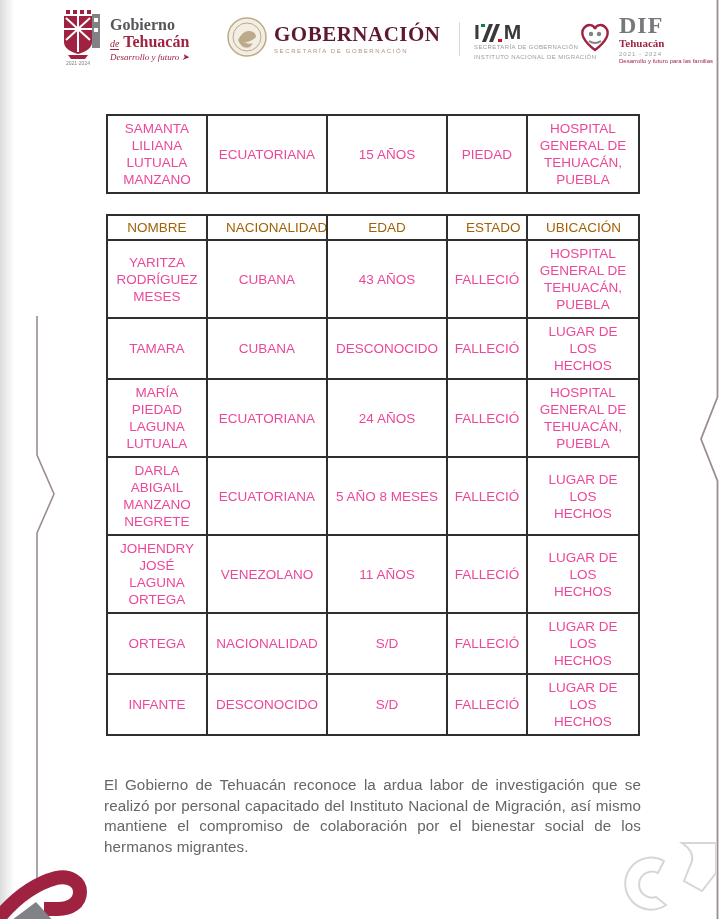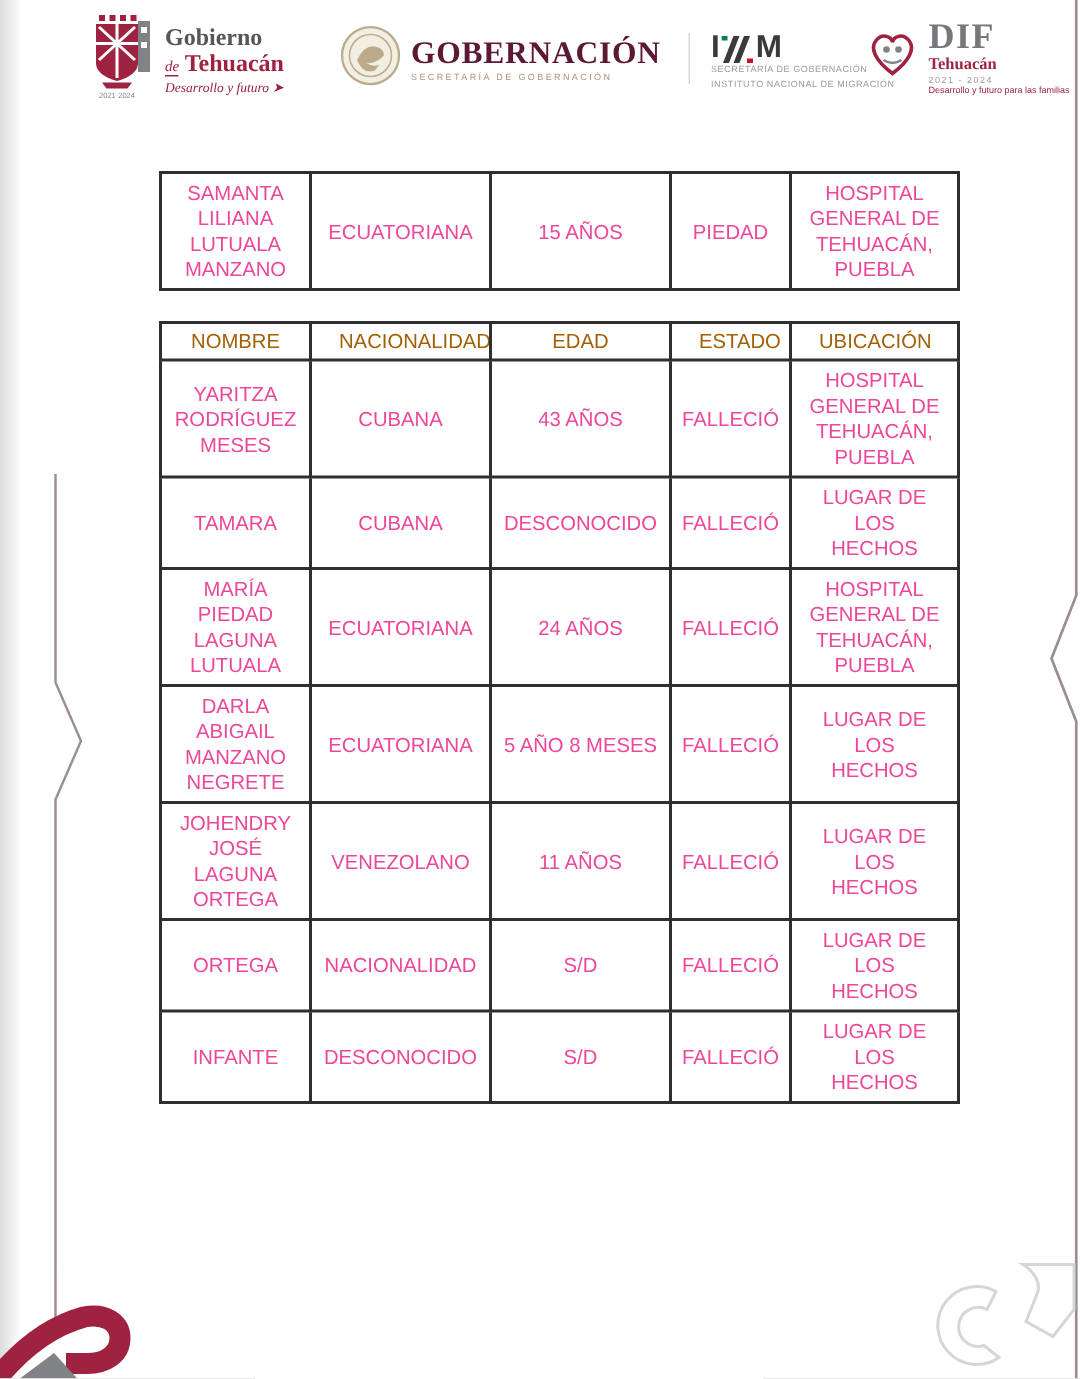--- a/index.html
+++ b/index.html
@@ -246,20 +246,21 @@
         <td>DESCONOCIDO</td>
         <td>S/D</td>
         <td>FALLECIÓ</td>
         <td>LUGAR DE
 LOS
 HECHOS</td>
       </tr>
     </tbody>
   </table>
 
+  <p class="footer-par">El Gobierno de Tehuacán reconoce la ardua labor de investigación que se realizó por personal capacitado del Instituto Nacional de Migración, así mismo mantiene el compromiso de colaboración por el bienestar social de los hermanos migrantes.</p>
 
   <svg class="deco" style="left:0;top:0;" width="720" height="919" viewBox="0 0 720 919">
     <polyline points="37,316 37,455 54,494 37,533 37,878" fill="none" stroke="#9b8d94" stroke-width="1.6"></polyline>
     <polyline points="717.5,0 717.5,397 701,439 717.5,481 717.5,919" fill="none" stroke="#9b8d94" stroke-width="1.8"></polyline>
   </svg>
 
   <svg class="deco" style="left:0;top:862px;" width="120" height="57" viewBox="0 0 120 57">
     <path d="M-6,62 C14,36 34,22 56,16 c14,-3 24,4 24,14 c0,11 -10,17 -22,17 l-14,0" fill="none" stroke="#9f2241" stroke-width="14"></path>
     <path d="M-4,70 L36,40 L56,62 L14,80 Z" fill="#808285"></path>
   </svg>

